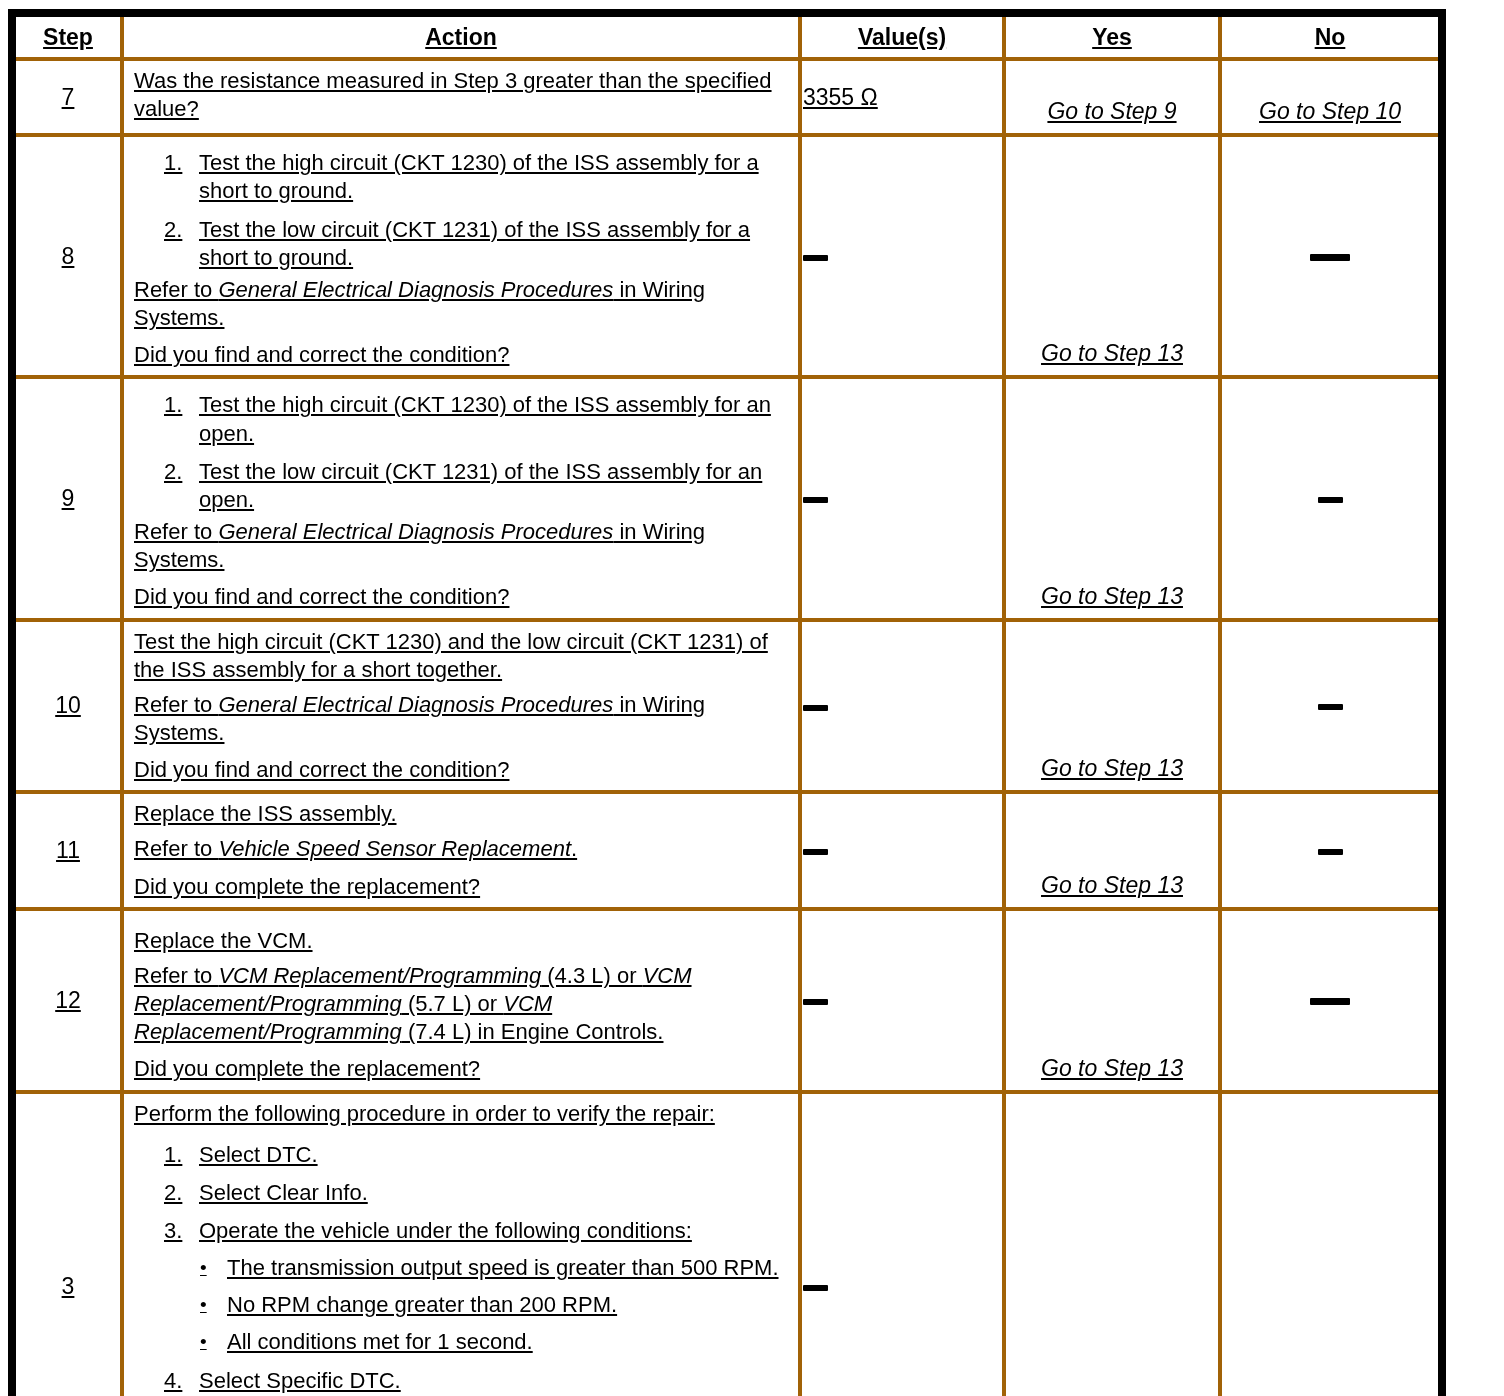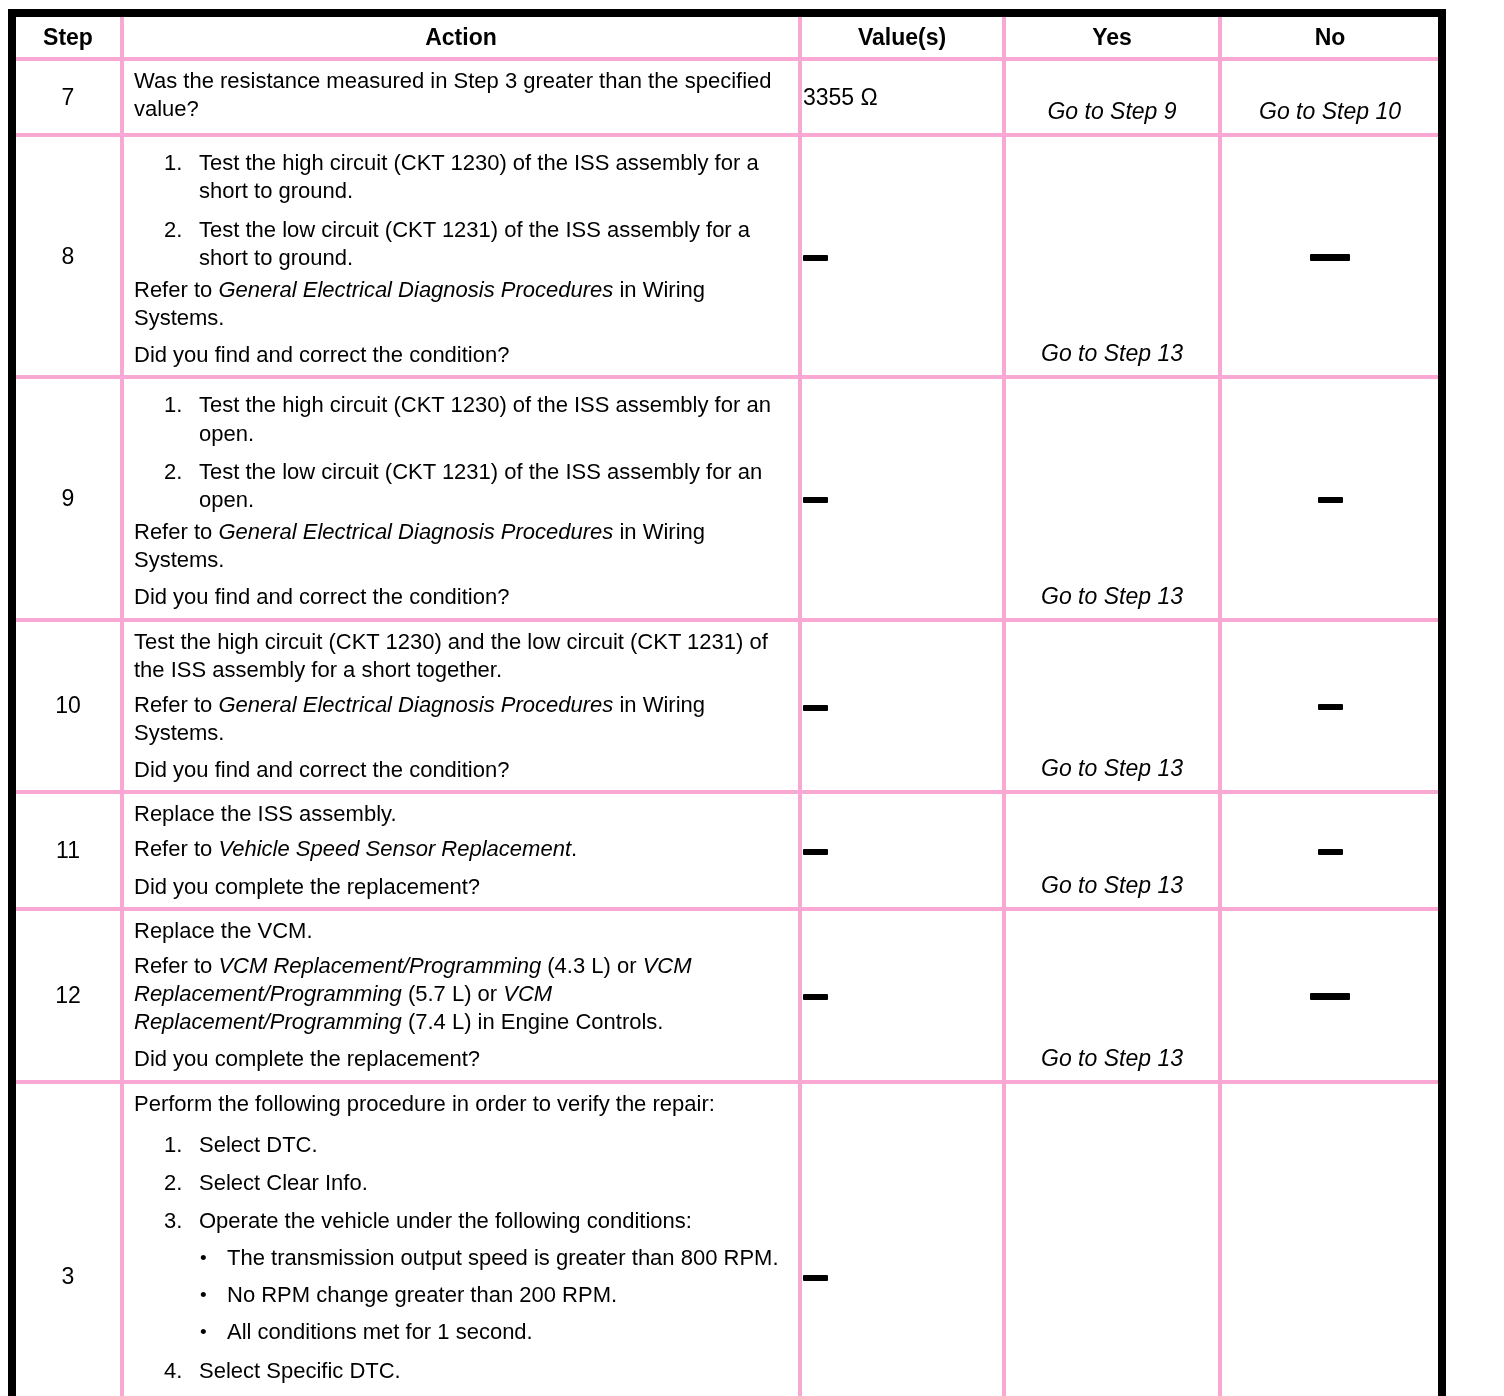--- a/index.html
+++ b/index.html
@@ -10,21 +10,21 @@
     -webkit-font-smoothing:antialiased;
   }
   .page{position:relative;width:1504px;height:1396px;background:#fff;overflow:hidden;}
   table.diag{
     border-collapse:collapse;
     table-layout:fixed;
     margin:9px 0 0 8px;
     border:8px solid #000;
     background:#fff;
   }
-  th,td{border:4px solid #f9a8d4;overflow:hidden;}
+  th,td{border:4px solid #a16207;overflow:hidden;text-decoration:underline;}
   th{
     font-size:23px;font-weight:bold;text-align:center;
     height:36px;padding:2px 0;
   }
   td.step-cell{
     text-align:center;vertical-align:middle;
     font-size:23px;font-weight:normal;
   }
   td.action-cell{
     padding:3px 8px 6px 10px;
@@ -151,21 +151,21 @@
               <div class="blk q"><span>Did you complete the replacement?</span></div>
             </div>
           </td>
           <td class="value-cell dash-cell"><span class="dashbar short" aria-label="–"></span></td>
           <td class="go-cell bottom"><span class="it">Go to Step 13</span></td>
           <td class="go-cell dash-cell"><span class="dashbar short" aria-label="–"></span></td>
         </tr>
         <tr>
           <td class="step-cell"><span>12</span></td>
           <td class="action-cell">
-            <div class="action-inner" style="min-height: 135px;">
+            <div class="action-inner" style="min-height: 135px; margin-top: 10px;">
               <div class="blk p"><span>Replace the VCM.</span></div>
               <div class="blk p"><span>Refer to </span><span class="it">VCM Replacement/Programming</span><span> (4.3 L) or </span><span class="it">VCM Replacement/Programming</span><span> (5.7 L) or </span><span class="it">VCM Replacement/Programming</span><span> (7.4 L) in Engine Controls.</span></div>
               <div class="blk q"><span>Did you complete the replacement?</span></div>
             </div>
           </td>
           <td class="value-cell dash-cell"><span class="dashbar short" aria-label="–"></span></td>
           <td class="go-cell bottom"><span class="it">Go to Step 13</span></td>
           <td class="go-cell dash-cell"><span class="dashbar long" aria-label="—"></span></td>
         </tr>
         <tr>
@@ -180,21 +180,21 @@
               <div class="blk oli">
                 <span class="num">2.</span>
                 <span class="txt"><span>Select Clear Info.</span></span>
               </div>
               <div class="blk oli">
                 <span class="num">3.</span>
                 <span class="txt"><span>Operate the vehicle under the following conditions:</span></span>
               </div>
               <div class="blk uli">
                 <span class="bullet">•</span>
-                <span class="txt"><span>The transmission output speed is greater than 800 RPM.</span></span>
+                <span class="txt"><span>The transmission output speed is greater than 500 RPM.</span></span>
               </div>
               <div class="blk uli">
                 <span class="bullet">•</span>
                 <span class="txt"><span>No RPM change greater than 200 RPM.</span></span>
               </div>
               <div class="blk uli">
                 <span class="bullet">•</span>
                 <span class="txt"><span>All conditions met for 1 second.</span></span>
               </div>
               <div class="blk oli">

